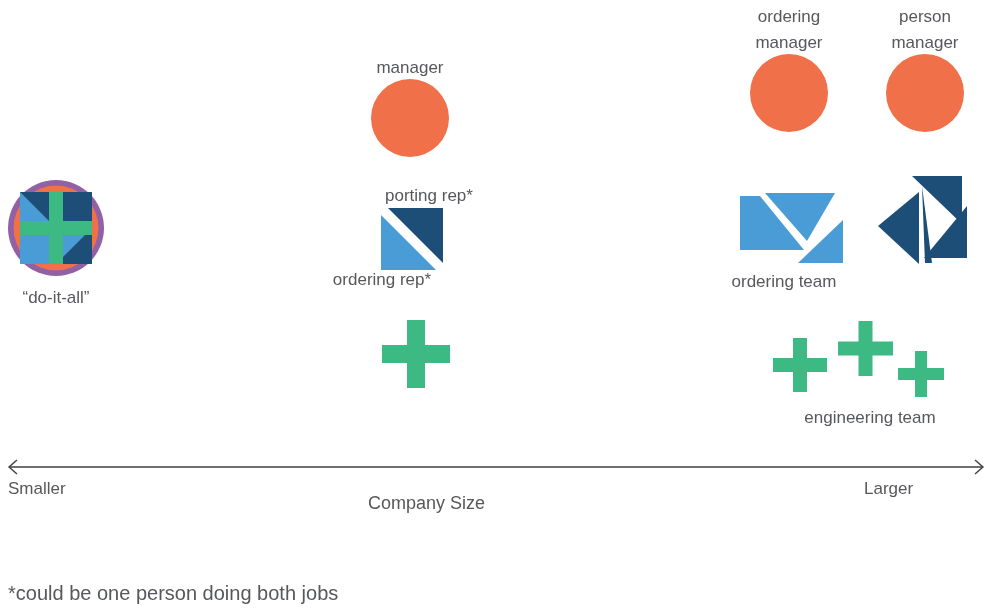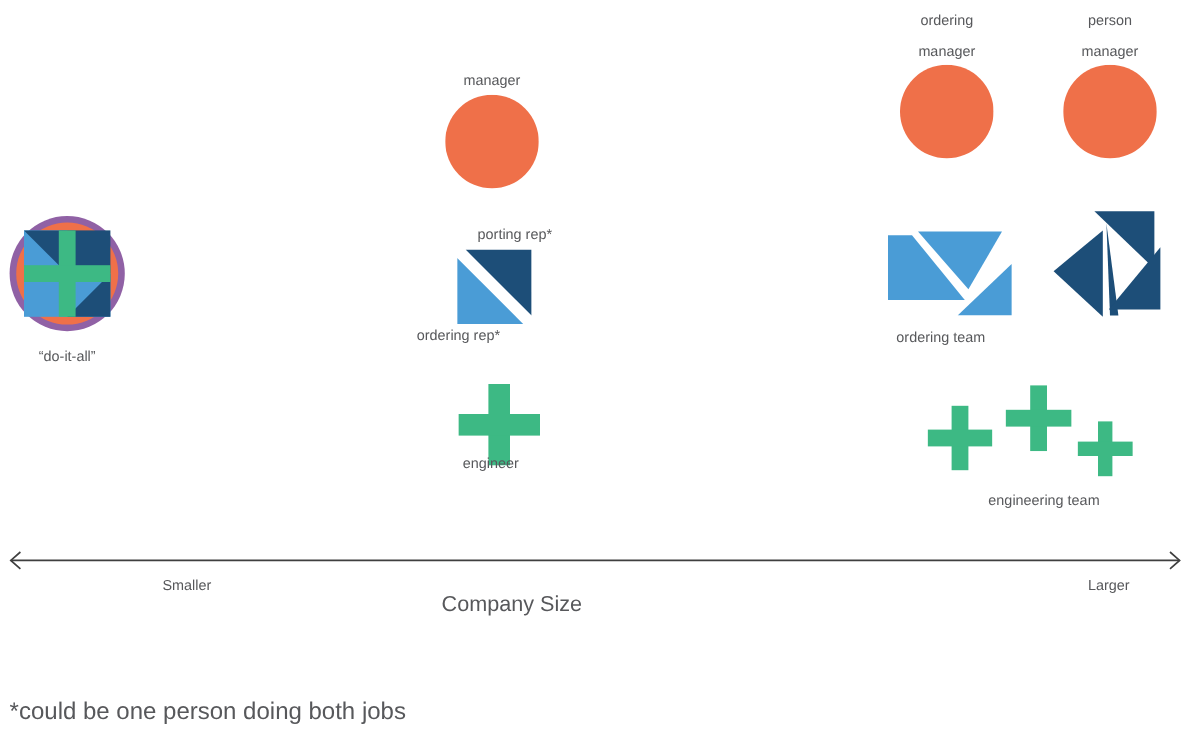--- a/index.html
+++ b/index.html
@@ -7,28 +7,28 @@
     position:relative;
     width:997px;height:609px;
     background:#ffffff;
     font-family:"Liberation Sans", sans-serif;
     overflow:hidden;
   }
   .abs{position:absolute;}
   .lbl{
     position:absolute;
     color:var(--text);
-    font-size:12px;
+    font-size:17px;
     line-height:19px;
     text-align:center;
     white-space:nowrap;
   }
   .lbl.two-line{white-space:normal;line-height:26px;}
-  .lbl.left-align{text-align:right;margin-left:48px;}
-  .lbl.right-align{text-align:center;}
+  .lbl.left-align{text-align:left;}
+  .lbl.right-align{text-align:left;}
   .axis-title{
     position:absolute;
     color:var(--text);
     font-size:18px;
     text-align:left;
   }
   .footnote{
     position:absolute;
     color:var(--text);
     font-size:20px;
@@ -69,21 +69,20 @@
   <svg class="abs" style="left:381px;top:208px" width="62" height="62" viewBox="0 0 62 62">
     <polygon points="7,0 62,0 62,55" class="fill-navy"></polygon>
     <polygon points="0,7 0,62 55,62" class="fill-blue"></polygon>
   </svg>
   <div class="lbl" style="left:328px;top:270px;width:108px">ordering rep*</div>
 
   <svg class="abs" style="left:382px;top:320px" width="68" height="68" viewBox="0 0 68 68">
     <rect x="25" y="0" width="18" height="68" class="fill-green"></rect>
     <rect x="0" y="25" width="68" height="18" class="fill-green"></rect>
   </svg>
-  <div class="lbl" style="left:344px;top:377px;width:130px">engineer</div>
 
   <div class="lbl two-line" style="left:738px;top:4px;width:102px">
     <span>ordering</span><br>
     <span>manager</span>
   </div>
   <svg class="abs" style="left:750px;top:54px" width="78" height="78" viewBox="0 0 78 78">
     <circle cx="39" cy="39" r="39" class="fill-orange"></circle>
   </svg>
 
   <div class="lbl two-line" style="left:874px;top:4px;width:102px">

